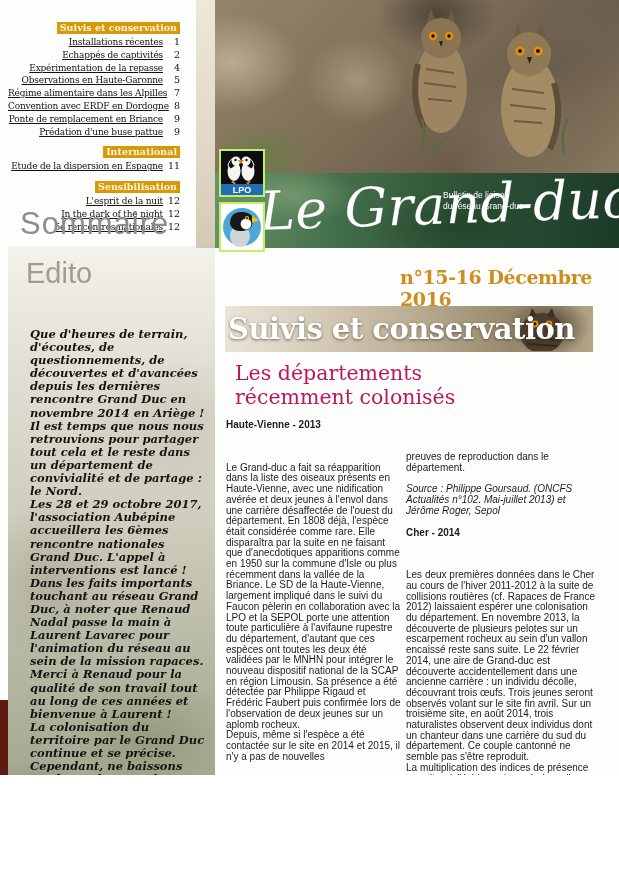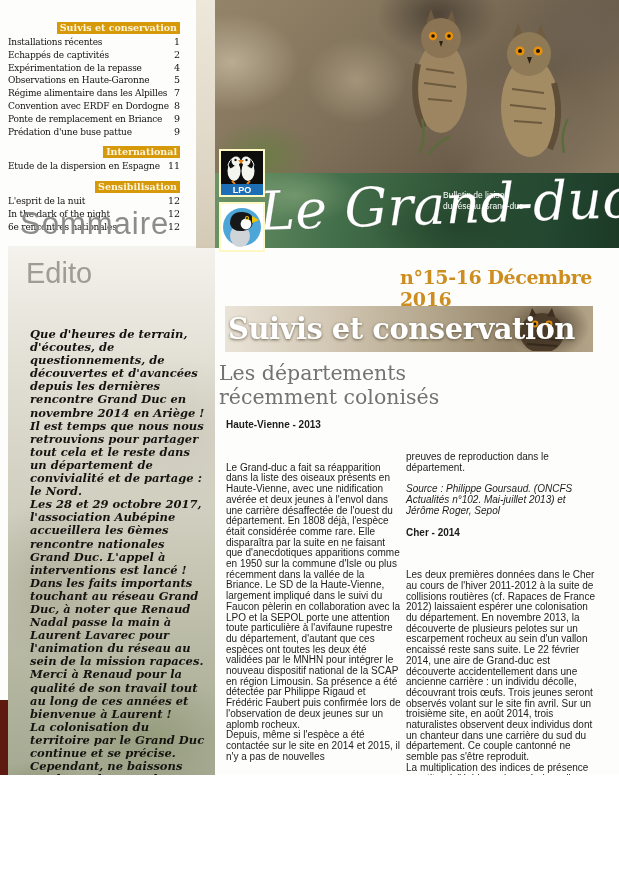--- a/index.html
+++ b/index.html
@@ -17,22 +17,22 @@
   .left-top-strip{position:absolute;left:196px;top:0;width:19px;height:248px;
     background:linear-gradient(180deg,#e9e2d2,#d9cfba 60%,#c9bda4);opacity:.8;}
   .maroon-bar{position:absolute;left:0;top:700px;width:8px;height:153px;background:#5e1a10;}
 
   
   .toc{position:absolute;left:8px;top:14px;width:172px;}
   .toc-badge-row{text-align:right;margin:3px 0 1px 0;}
   .toc-badge{display:inline-block;background:#d6990a;color:#fcf4da;
     font:bold 9.5px/11px "DejaVu Serif",serif;padding:0 3px 1px 3px;}
   .toc-row{display:flex;align-items:baseline;}
-  .toc-label{flex:1;text-align:left;font:9px/11.8px "DejaVu Serif",serif;
-    color:#15120d;letter-spacing:-0.2px;white-space:nowrap;}
+  .toc-label{flex:1;text-align:right;font:9px/11.8px "DejaVu Serif",serif;
+    color:#15120d;letter-spacing:-0.2px;white-space:nowrap;text-decoration:underline;}
   .toc-num{width:17px;text-align:right;font:9.5px/11.8px "DejaVu Serif",serif;color:#15120d;}
 
   .sommaire{position:absolute;left:20px;top:206px;font:31px/36px "Liberation Sans",sans-serif;
     color:#8c8c8c;letter-spacing:1px;}
 
   
   .edito-title{position:absolute;left:26px;top:256px;font:29px/34px "Liberation Sans",sans-serif;
     color:#9d9d95;}
   .edito-body{position:absolute;left:30px;top:328px;width:176px;
     font:bold italic 11.5px/13.1px "DejaVu Serif",serif;color:#151310;white-space:pre-line;}
@@ -54,38 +54,38 @@
     background:
       radial-gradient(90px 40px at 20% 30%, rgba(146,176,132,.5), transparent 70%),
       radial-gradient(120px 50px at 60% 70%, rgba(30,60,38,.6), transparent 75%),
       linear-gradient(100deg,#6d9468 0%,#44704b 30%,#2e5336 60%,#234730 82%,#1c3a26 100%);}
   .masthead-title-svg{position:absolute;left:238px;top:148px;width:381px;height:118px;overflow:visible;}
   .masthead-sub{position:absolute;left:443px;top:190px;font:8.5px/10.5px "Liberation Sans",sans-serif;
     color:#ffffff;white-space:pre-line;}
   .issue{position:absolute;left:400px;top:266px;width:205px;
     font:bold 19px/22px "DejaVu Serif",serif;color:#cd8e1f;letter-spacing:-0.4px;}
 
-  .logo{position:absolute;background:#fef9c3;padding:2px;}
+  .logo{position:absolute;background:#bef264;padding:2px;}
   .logo-lpo{left:219px;top:149px;width:42px;height:44px;}
   .logo-falcon{left:219px;top:202px;width:42px;height:46px;}
   .logo svg{display:block;}
 
   
   .banner{position:absolute;left:225px;top:306px;width:368px;height:46px;
     background:
       radial-gradient(60px 45px at 88% 45%, rgba(64,52,38,.9), transparent 68%),
       linear-gradient(90deg,#eae4d8 0%,#d3c8b5 28%,#b5a88e 55%,#97876c 78%,#b3a488 100%);}
   .banner-label{position:absolute;left:3px;top:2px;
     font:bold 29px/42px "DejaVu Serif",serif;color:#ffffff;
     text-shadow:0 1px 3px rgba(70,60,40,.75);letter-spacing:-0.5px;white-space:nowrap;}
   .banner-owl{position:absolute;right:22px;top:1px;}
 
   
-  .article-title{position:absolute;left:219px;top:362px;width:310px;
-    font:20.5px/23.5px "DejaVu Serif",serif;color:#737373;}
+  .article-title{position:absolute;left:235px;top:362px;width:310px;
+    font:20.5px/23.5px "DejaVu Serif",serif;color:#be185d;}
   .col{position:absolute;top:420px;font:10px/10.7px "Liberation Sans",sans-serif;color:#1c1c1c;}
   .col1{left:226px;width:176px;}
   .col2{left:406px;width:190px;}
   .col-heading{font-weight:bold;}
   .col-heading.cher{margin-top:11px;}
   .col-body{white-space:pre-line;margin-top:32px;}
   .col-source{margin-top:11px;margin-bottom:0;font-style:italic;font-weight:normal;white-space:pre-line;}
 
   
   .footer{position:absolute;left:10px;top:841px;display:flex;align-items:baseline;}

